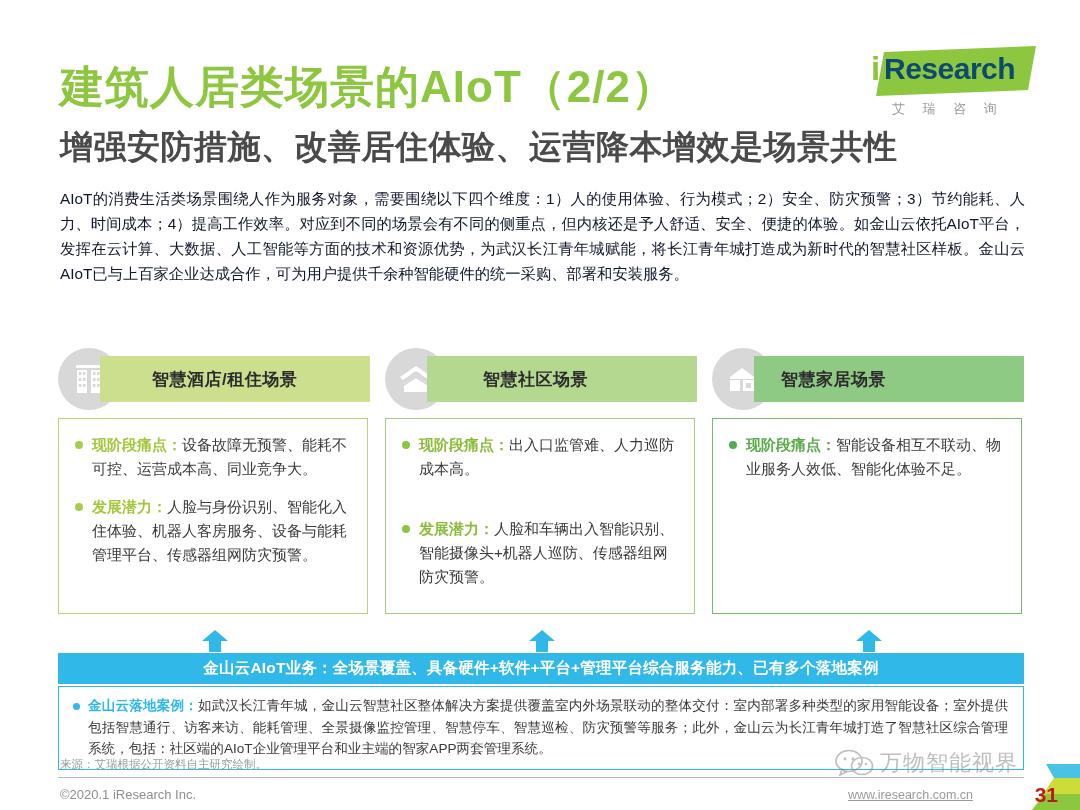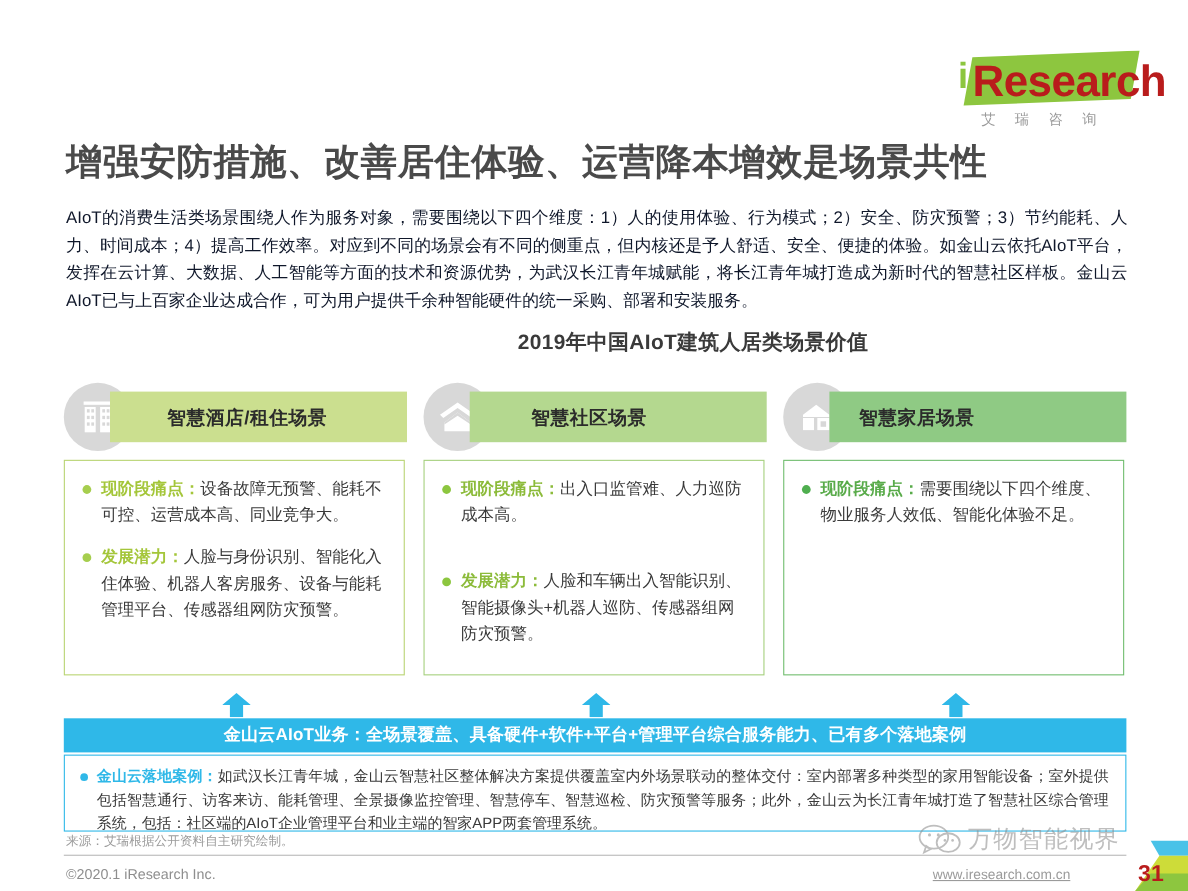--- a/index.html
+++ b/index.html
@@ -11,21 +11,21 @@
     position:relative;
     overflow:hidden;
   }
   .page{position:relative;width:1080px;height:810px;}
 
   
   .logo{position:absolute;right:42px;top:46px;width:170px;height:76px;}
   .logo-mark{position:relative;width:170px;height:52px;}
   .logo-text{
     position:absolute;left:16px;top:6px;
-    font-size:40px;font-weight:bold;color:#b91c1c;
+    font-size:30px;font-weight:bold;color:#0c4a6e;
     letter-spacing:-0.5px;z-index:3;
     font-family:"Liberation Sans",sans-serif;
   }
   .logo-i{
     position:absolute;left:3px;top:4px;
     font-size:33px;font-weight:bold;color:#8cc63e;z-index:4;
     font-family:"Liberation Sans",sans-serif;
   }
   .logo-sub{
     position:absolute;left:24px;top:54px;
@@ -126,21 +126,21 @@
     position:absolute;left:58px;top:653px;
     width:966px;height:31px;
     background:#2fb8e8;
     display:flex;align-items:center;justify-content:center;
   }
   .banner-text{
     font-size:15.5px;font-weight:bold;color:#ffffff;letter-spacing:0.2px;
   }
   .banner-box{
     position:absolute;left:58px;top:686px;
-    width:966px;height:70px;
+    width:966px;height:84px;
     border:1.5px solid #2fb8e8;
     box-sizing:border-box;
     background:#ffffff;
     padding:8px 12px 0 10px;
   }
   .banner-row{display:flex;}
   .bdot{
     flex:0 0 auto;width:7px;height:7px;border-radius:50%;
     background:#2fb8e8;margin:8px 8px 0 4px;
   }
@@ -192,25 +192,25 @@
     <div class="logo-mark">
       <svg width="170" height="52" viewBox="0 0 170 52">
         <polygon points="16,6 168,0 160,44 8,50" fill="#8dc63f"></polygon>
       </svg>
       <span class="logo-i">i</span>
       <span class="logo-text">Research</span>
     </div>
     <div class="logo-sub">艾 瑞 咨 询</div>
   </div>
 
+  <div class="title-main">建筑人居类场景的AIoT（2/2）</div>
   <div class="title-sub">增强安防措施、改善居住体验、运营降本增效是场景共性</div>
 
   <div class="para">AIoT的消费生活类场景围绕人作为服务对象，需要围绕以下四个维度：1）人的使用体验、行为模式；2）安全、防灾预警；3）节约能耗、人力、时间成本；4）提高工作效率。对应到不同的场景会有不同的侧重点，但内核还是予人舒适、安全、便捷的体验。如金山云依托AIoT平台，发挥在云计算、大数据、人工智能等方面的技术和资源优势，为武汉长江青年城赋能，将长江青年城打造成为新时代的智慧社区样板。金山云AIoT已与上百家企业达成合作，可为用户提供千余种智能硬件的统一采购、部署和安装服务。</div>
 
-  <div class="chart-title"><span>2019年中国AIoT建筑人居类场景价值</span></div>
 
   <div class="cols">
 
     <div class="col c0">
       <div class="col-head">
         <div class="circle">
           <svg width="36" height="36" viewBox="0 0 36 36">
             <rect x="5" y="4" width="26" height="3" fill="#ffffff"></rect>
             <rect x="6" y="9" width="10" height="23" fill="#ffffff"></rect>
             <rect x="20" y="9" width="10" height="23" fill="#ffffff"></rect>
@@ -279,21 +279,21 @@
             <rect x="21" y="22" width="5" height="5" fill="#d8d8d8"></rect>
           </svg>
         </div>
         <div class="head-band g2">
           <span class="head-label">智慧家居场景</span>
         </div>
       </div>
       <div class="col-box">
         <div class="bullet-row">
           <span class="dot"></span>
-          <div class="btext"><span class="bkey">现阶段痛点：</span><span>需要围绕以下四个维度、物业服务人效低、智能化体验不足。</span></div>
+          <div class="btext"><span class="bkey">现阶段痛点：</span><span>智能设备相互不联动、物业服务人效低、智能化体验不足。</span></div>
         </div>
       </div>
     </div>
   </div>
 
   <div class="arrow" style="left:202px;top:630px;">
     <svg width="26" height="22" viewBox="0 0 26 22">
         <polygon points="13,0 26,11 19,11 19,22 7,22 7,11 0,11" fill="#2fb8e8"></polygon>
       </svg>
   </div>

